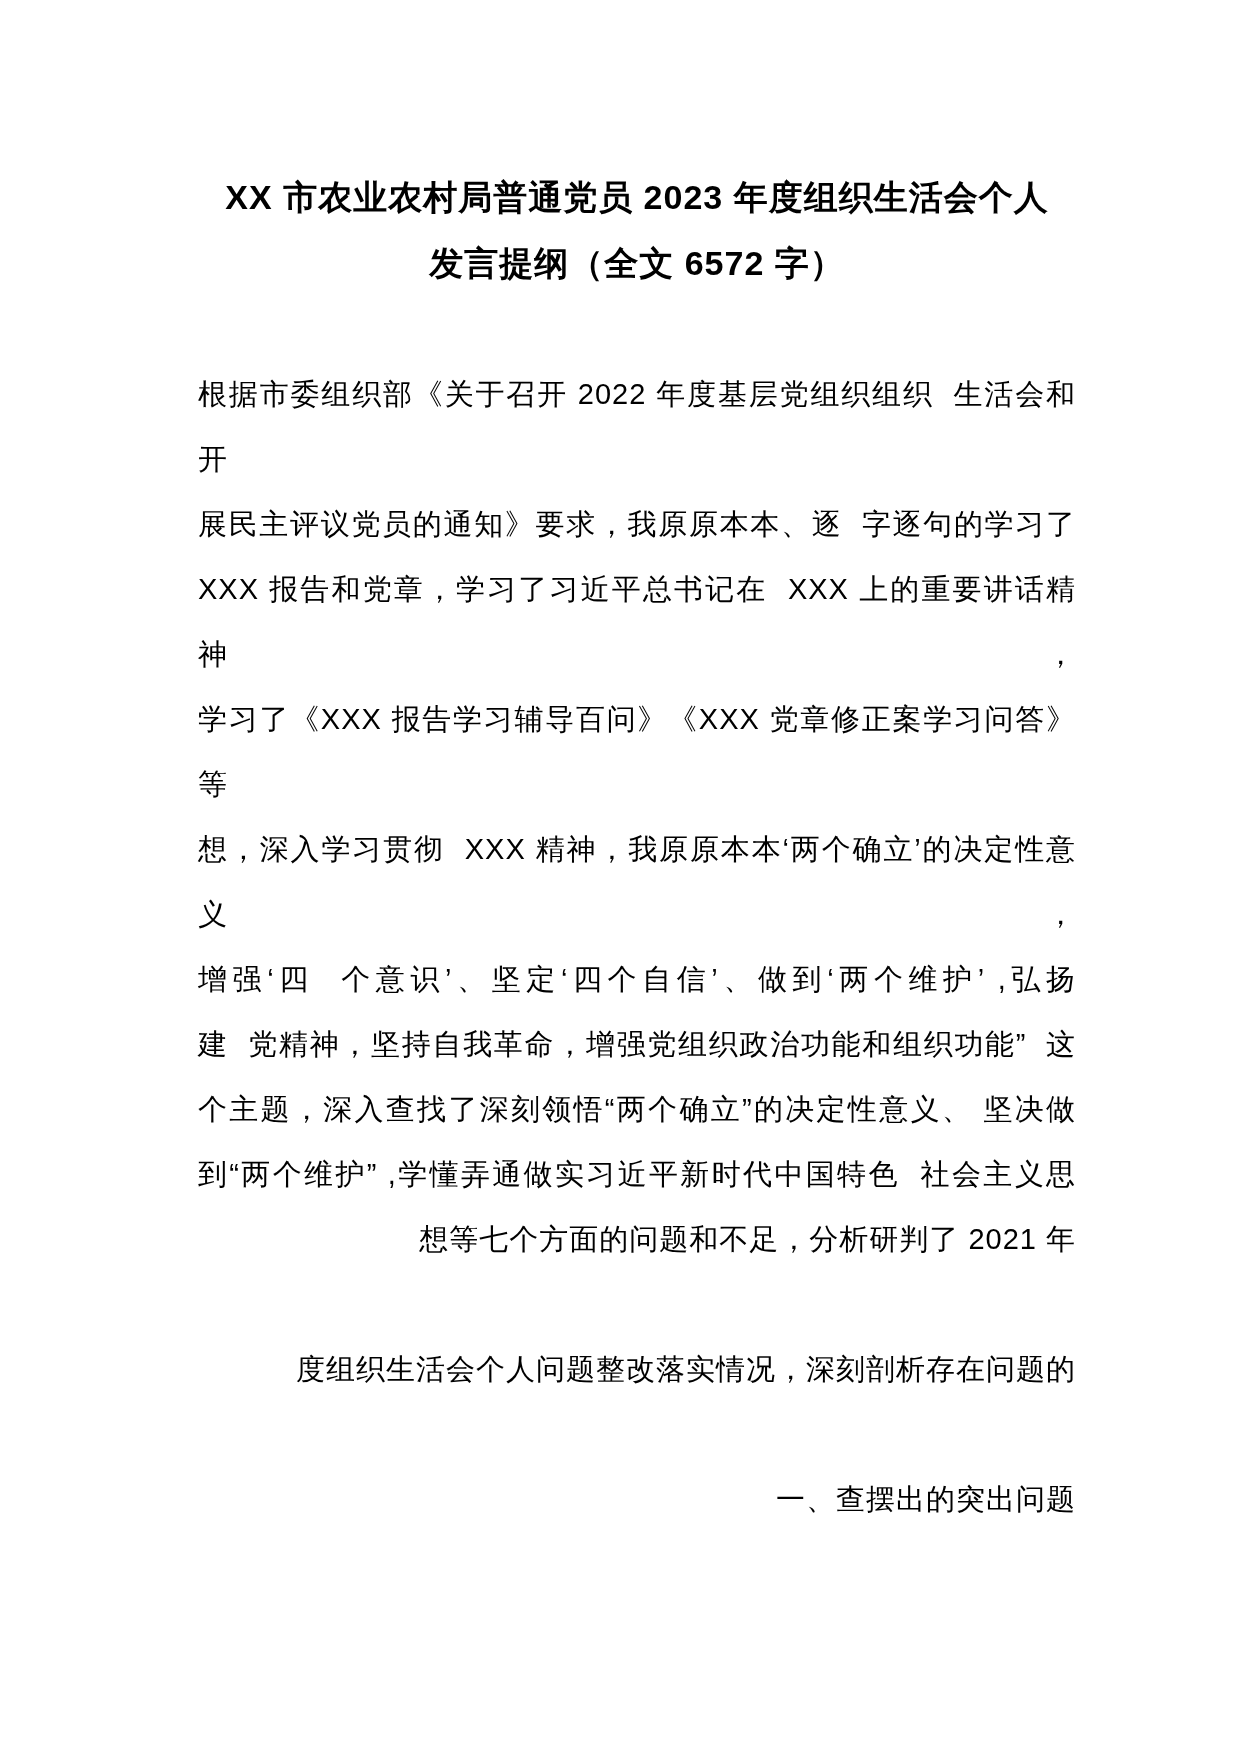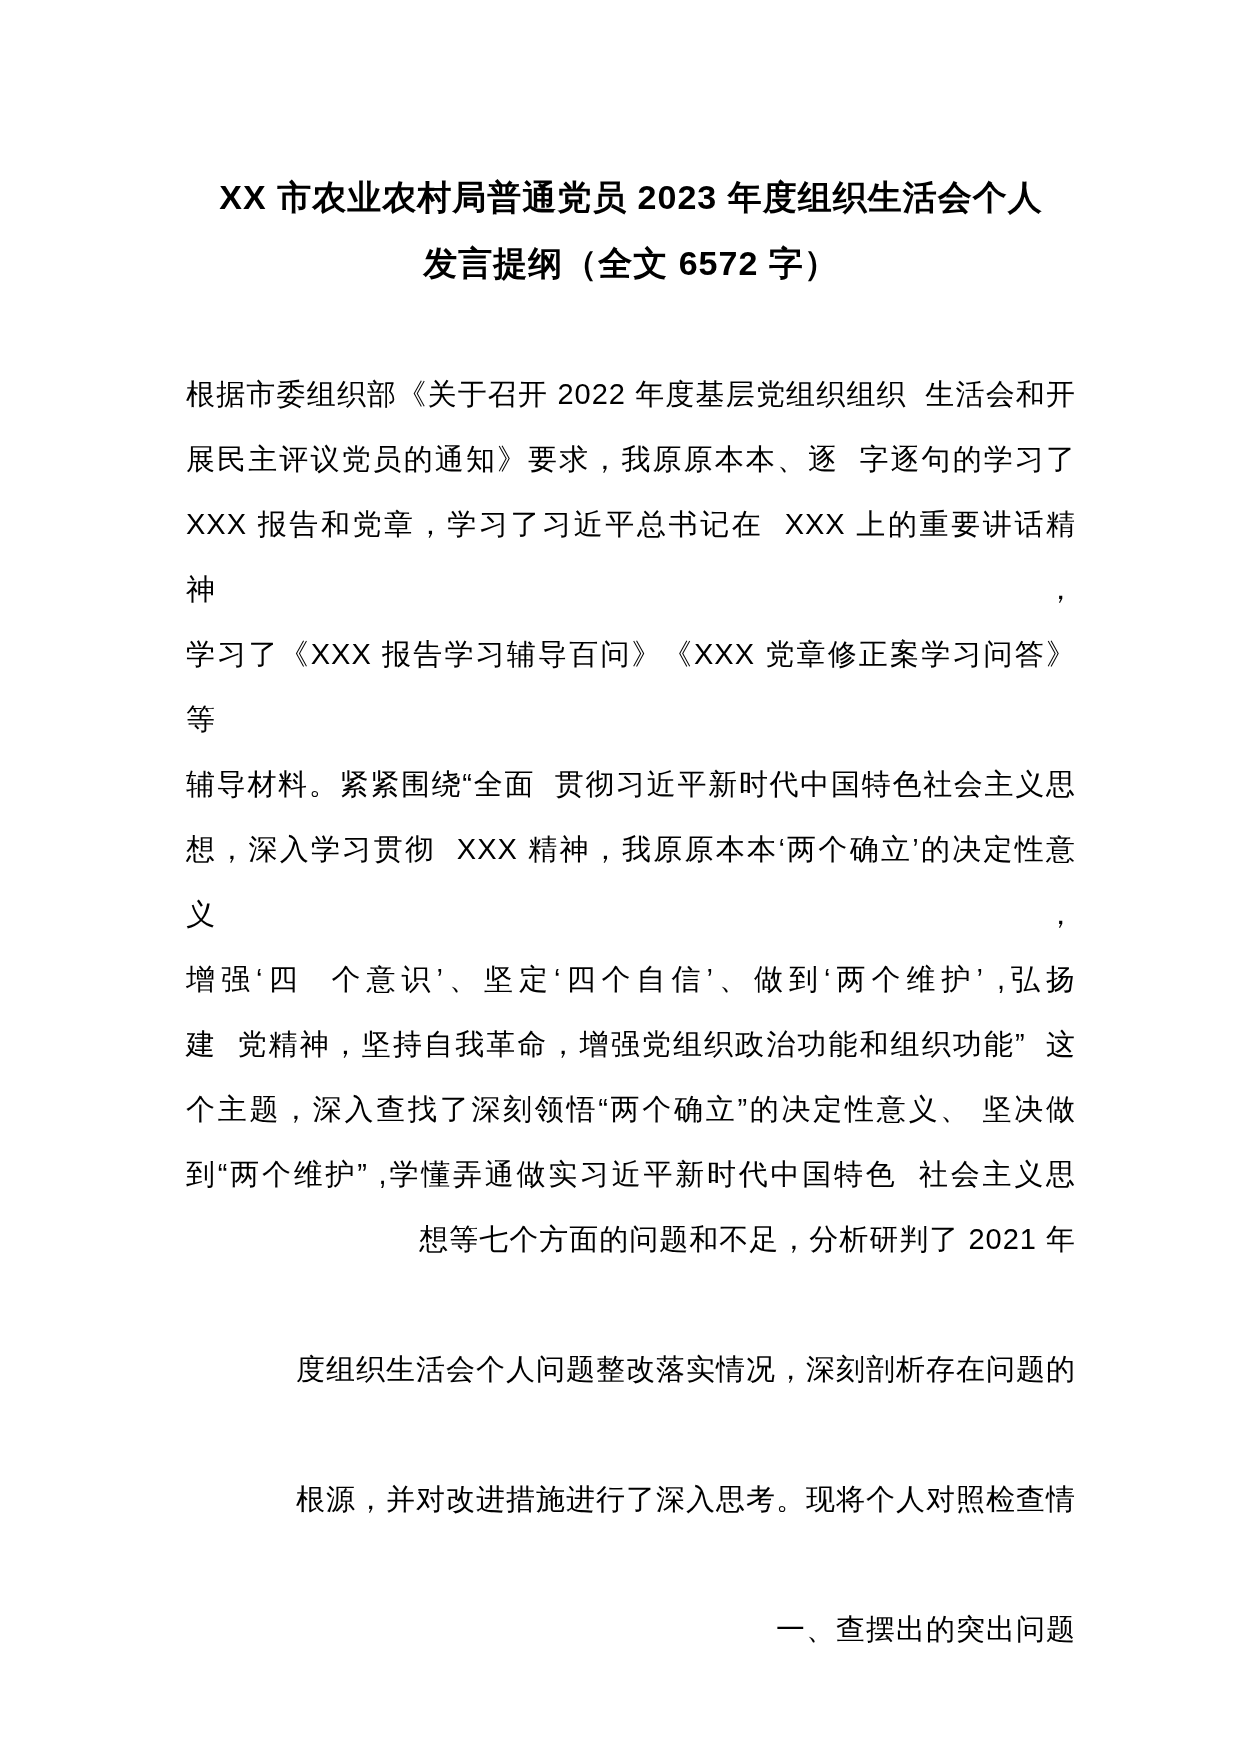--- a/index.html
+++ b/index.html
@@ -11,20 +11,21 @@
     position: relative;
     width: 1240px;
     height: 1754px;
     background: #ffffff;
     color: #000000;
     font-family: "Liberation Sans", sans-serif;
     overflow: hidden;
   }
   .content {
     padding: 164px 164px 0 186px; 
+    margin-left: 12px;
   }
   .doc-title {
     margin: 0;
     font-size: 34px;
     font-weight: 700;
     line-height: 66px;
     text-align: center;
     letter-spacing: 1px;
   }
   .title-line {
@@ -57,28 +58,26 @@
     <h1 class="doc-title">
       <span class="title-line">XX 市农业农村局普通党员 2023 年度组织生活会个人</span>
       <span class="title-line">发言提纲（全文 6572 字）</span>
     </h1>
 
     <div class="para1">
       <div class="body-line justify">根据市委组织部《关于召开 2022 年度基层党组织组织  生活会和开</div>
       <div class="body-line justify">展民主评议党员的通知》要求，我原原本本、逐  字逐句的学习了</div>
       <div class="body-line justify">XXX 报告和党章，学习了习近平总书记在  XXX 上的重要讲话精神，</div>
       <div class="body-line justify">学习了《XXX 报告学习辅导百问》《XXX 党章修正案学习问答》等</div>
-      <div class="body-line justify">辅导材料。紧紧围绕“全面  贯彻习近平新时代中国特色社会主义思</div>
       <div class="body-line justify">想，深入学习贯彻  XXX 精神，我原原本本‘两个确立’的决定性意义，</div>
       <div class="body-line justify">增强‘四  个意识’、坚定‘四个自信’、做到‘两个维护’ ,弘扬</div>
       <div class="body-line justify">建  党精神，坚持自我革命，增强党组织政治功能和组织功能”  这</div>
       <div class="body-line justify">个主题，深入查找了深刻领悟“两个确立”的决定性意义、 坚决做</div>
       <div class="body-line justify">到“两个维护” ,学懂弄通做实习近平新时代中国特色  社会主义思</div>
       <div class="body-line">想等七个方面的问题和不足，分析研判了 2021 年</div>
     </div>
 
     <div class="body-line spaced">度组织生活会个人问题整改落实情况，深刻剖析存在问题的</div>
-    <div class="body-line spaced">根源，并对改进措施进行了深入思考。现将个人对照检查情</div>
 
     <div class="body-line spaced">一、查摆出的突出问题</div>
 
   </div>
 </div>
 
 </body></html>

